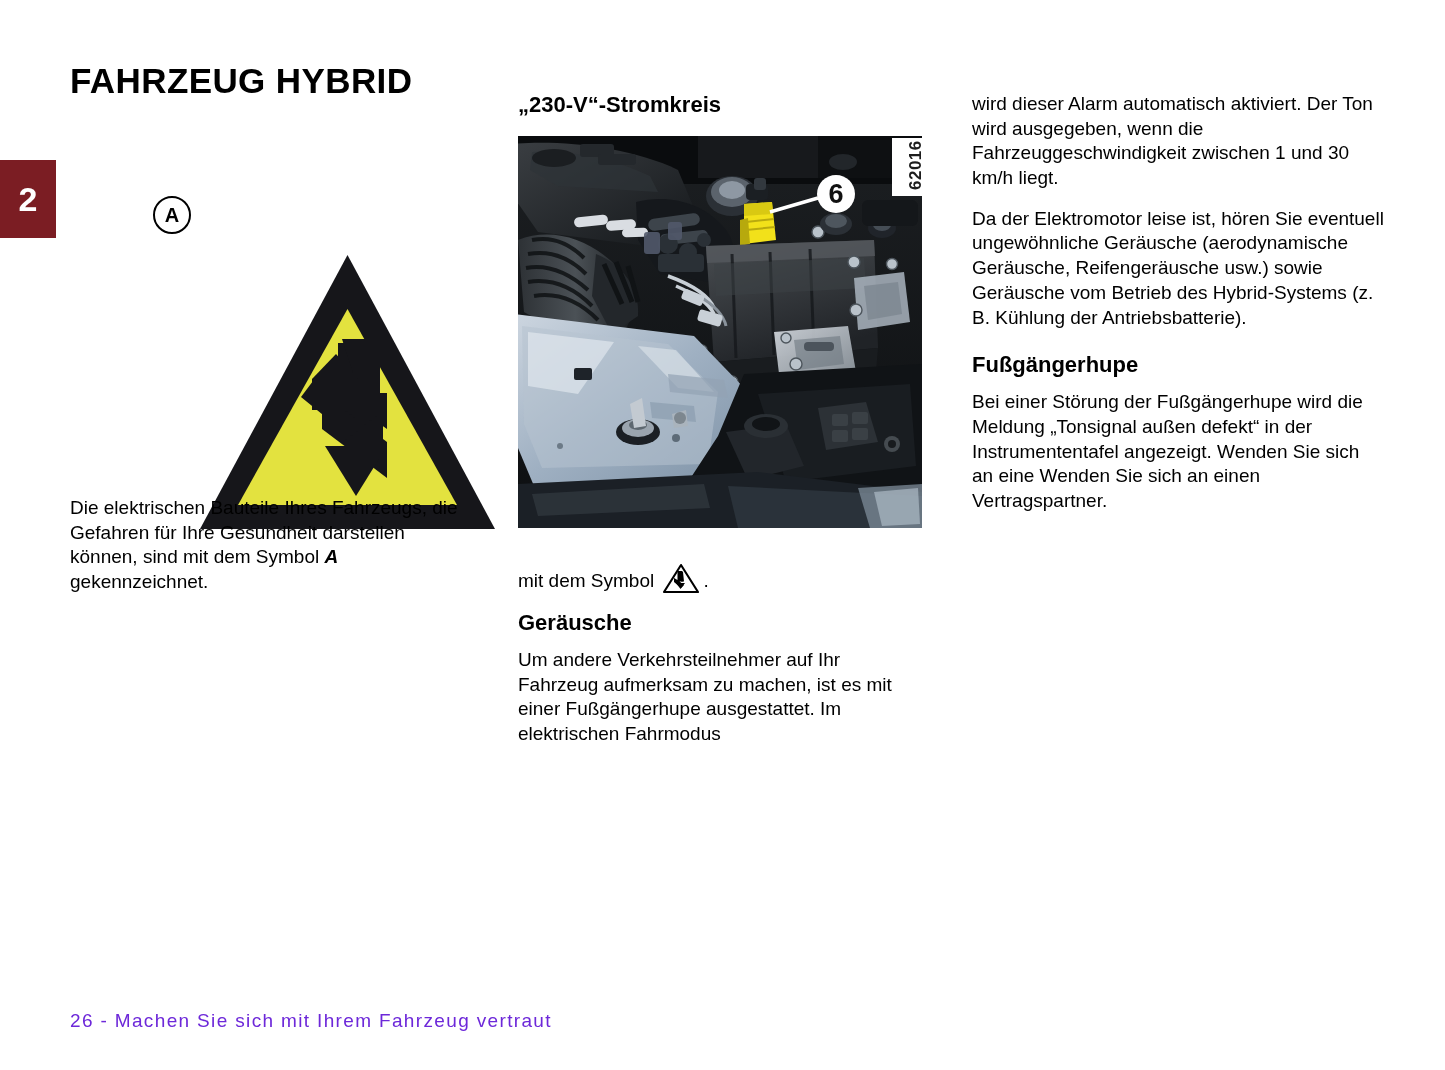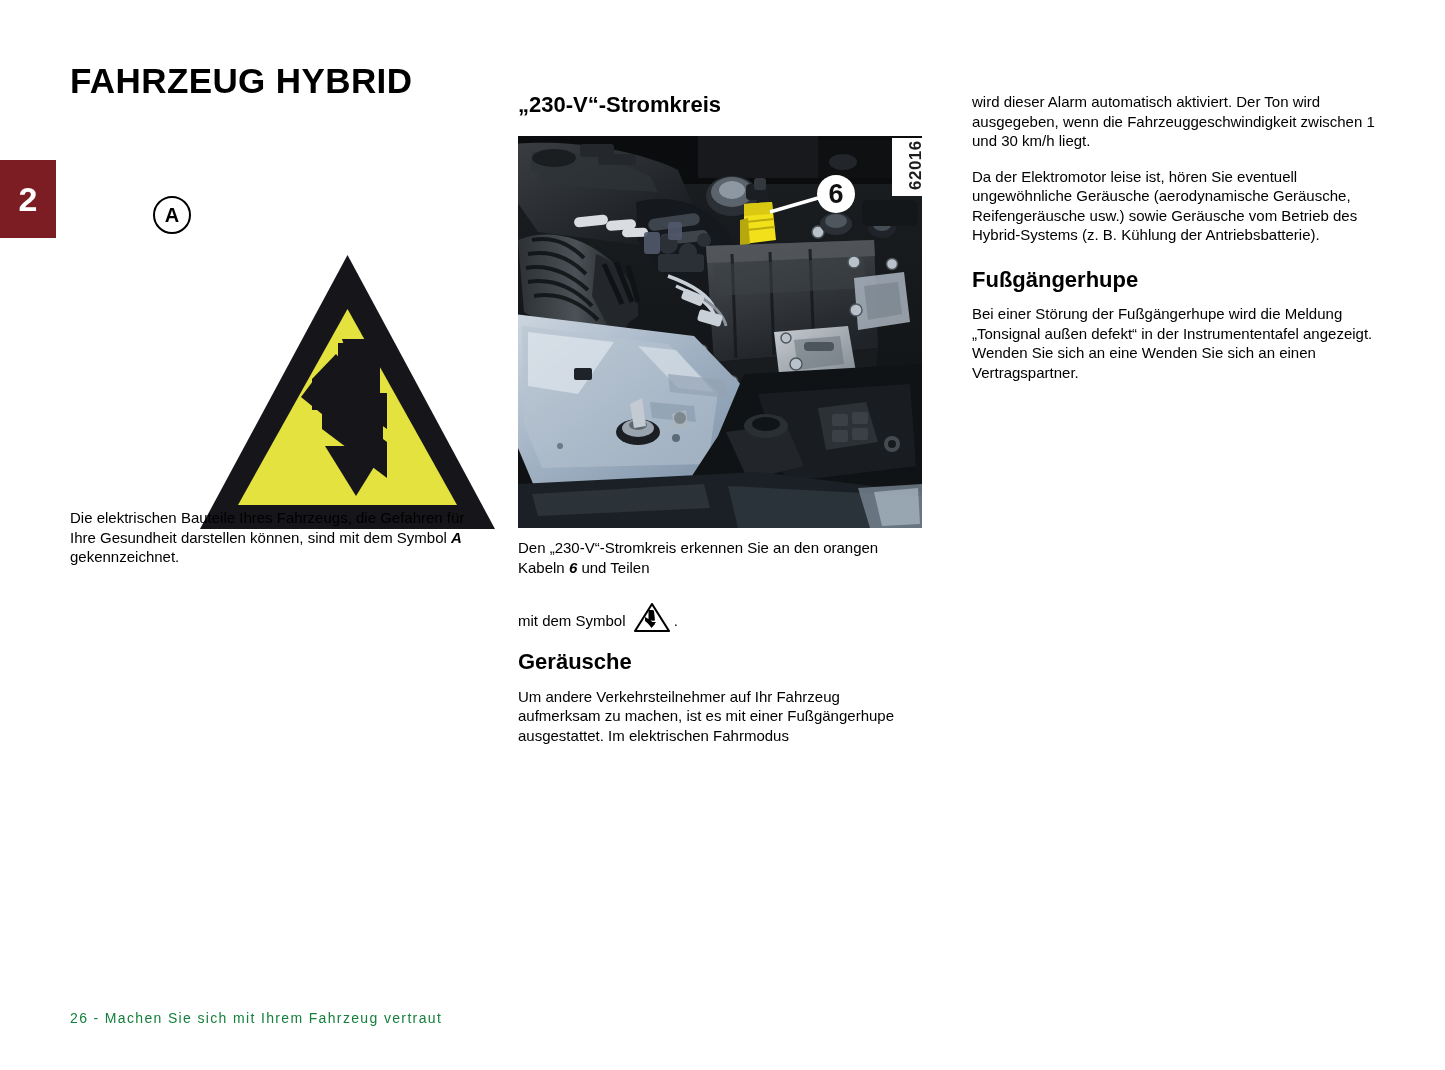--- a/index.html
+++ b/index.html
@@ -35,21 +35,21 @@
   .col-left{left:70px;width:405px;}
   .col-mid{left:518px;width:405px;}
   .col-right{left:972px;width:412px;}
 
   
   .sec-head{
     font-size:22px;font-weight:bold;
     margin:0 0 12px 0;line-height:1.18;
   }
   p.body{
-    font-size:15px;line-height:1.30;
+    font-size:19px;line-height:1.30;
     margin:0 0 16px 0;
     hyphens:none;
   }
   p.body:last-child{margin-bottom:0;}
   .b-ital{font-weight:bold;font-style:italic;}
 
   
   .marker-a{
     position:absolute;left:83px;top:104px;
     width:34px;height:34px;border-radius:50%;
@@ -86,21 +86,21 @@
   .inline-sym{
     display:inline-block;vertical-align:-7px;
     width:40px;height:32px;margin:0 2px;
   }
   .inline-sym svg{display:block;width:100%;height:100%;}
   p.with-sym{line-height:1.30;margin-top:24px;}
 
   
   .footer{
     position:absolute;left:70px;top:1010px;
-    font-size:14px;letter-spacing:1.35px;color:#15803d;
+    font-size:19px;letter-spacing:1.35px;color:#6d28d9;
   }
 </style>
 </head>
 <body>
 
 <div class="page">
 
   <div class="chapter-tab">
     <span>2</span>
   </div>
@@ -125,21 +125,21 @@
         <path d="M 127 146 L 192 195 L 192 231 L 127 182 Z" fill="#16161a"></path>
         <path d="M 152 176 L 188 176 L 188 212 L 152 212 Z" fill="#16161a"></path>
         <polygon points="130,199 192,199 161,249" fill="#16161a"></polygon>
         <polygon points="160,92 185,92 185,196 160,196" fill="#16161a"></polygon>
         <polygon points="117,132 163,132 163,163 117,163" fill="#16161a"></polygon>
         <polygon points="117,132 141,107 163,132" fill="#16161a"></polygon>
         <polygon points="185,166 185,196 147,196" fill="#16161a"></polygon>
       </svg>
     </div>
 
-    <p class="body" style="position:absolute;top:416px;left:0;width:400px;"><span>Die elektrischen Bauteile Ihres Fahrzeugs, die Gefahren für Ihre Gesundheit darstellen können, sind mit dem Symbol </span><span class="b-ital">A</span><span> gekennzeichnet.</span></p>
+    <p class="body" style="position:absolute;top:404px;left:0;width:400px;"><span>Die elektrischen Bauteile Ihres Fahrzeugs, die Gefahren für Ihre Gesundheit darstellen können, sind mit dem Symbol </span><span class="b-ital">A</span><span> gekennzeichnet.</span></p>
   </div>
 
   <div class="col col-mid">
 
     <h2 class="sec-head" style="margin-bottom:10px;">„230-V“-Stromkreis</h2>
   </div>
 
   <div class="photo">
     <svg viewBox="0 0 404 392" xmlns="http://www.w3.org/2000/svg">
       <defs>
@@ -324,21 +324,20 @@
       <text x="318" y="67" text-anchor="middle" font-family="Liberation Sans, sans-serif" font-size="27" font-weight="bold" fill="#111111">6</text>
 
       <rect x="374" y="2" width="30" height="58" fill="#ffffff"></rect>
     </svg>
   </div>
 
   <div class="refnum" style="left:906px;top:190px;color:#1d1d1d;">62016</div>
 
   <div style="position:absolute;left:518px;top:538px;width:405px;">
 
-    <p class="body" style="margin-bottom:0;"><span>Den „230-V“-Stromkreis erkennen Sie an den orangen Kabeln </span><span class="b-ital">6</span><span> und Teilen</span></p>
 
     <p class="body with-sym" style=""><span>mit dem Symbol </span><span class="inline-sym"><svg viewBox="0 0 40 32" xmlns="http://www.w3.org/2000/svg">
          <polygon points="20,3 37,30 3,30" fill="none" stroke="#000000" stroke-width="2.1" stroke-linejoin="round"></polygon>
          <path d="M 22 10 L 16.5 10 L 16.5 18 L 13 16 L 13 20 L 20 26 L 23 23 L 18.5 19.5 L 23 19.5 Z" fill="#000000"></path>
          <path d="M 21.5 9 L 17 9 L 17 17.5 L 21.5 20 Z" fill="#000000"></path>
          <polygon points="15,21 24,21 19.5,27" fill="#000000"></polygon>
        </svg></span><span>.</span></p>
 
     <h2 class="sec-head">Geräusche</h2>
 

